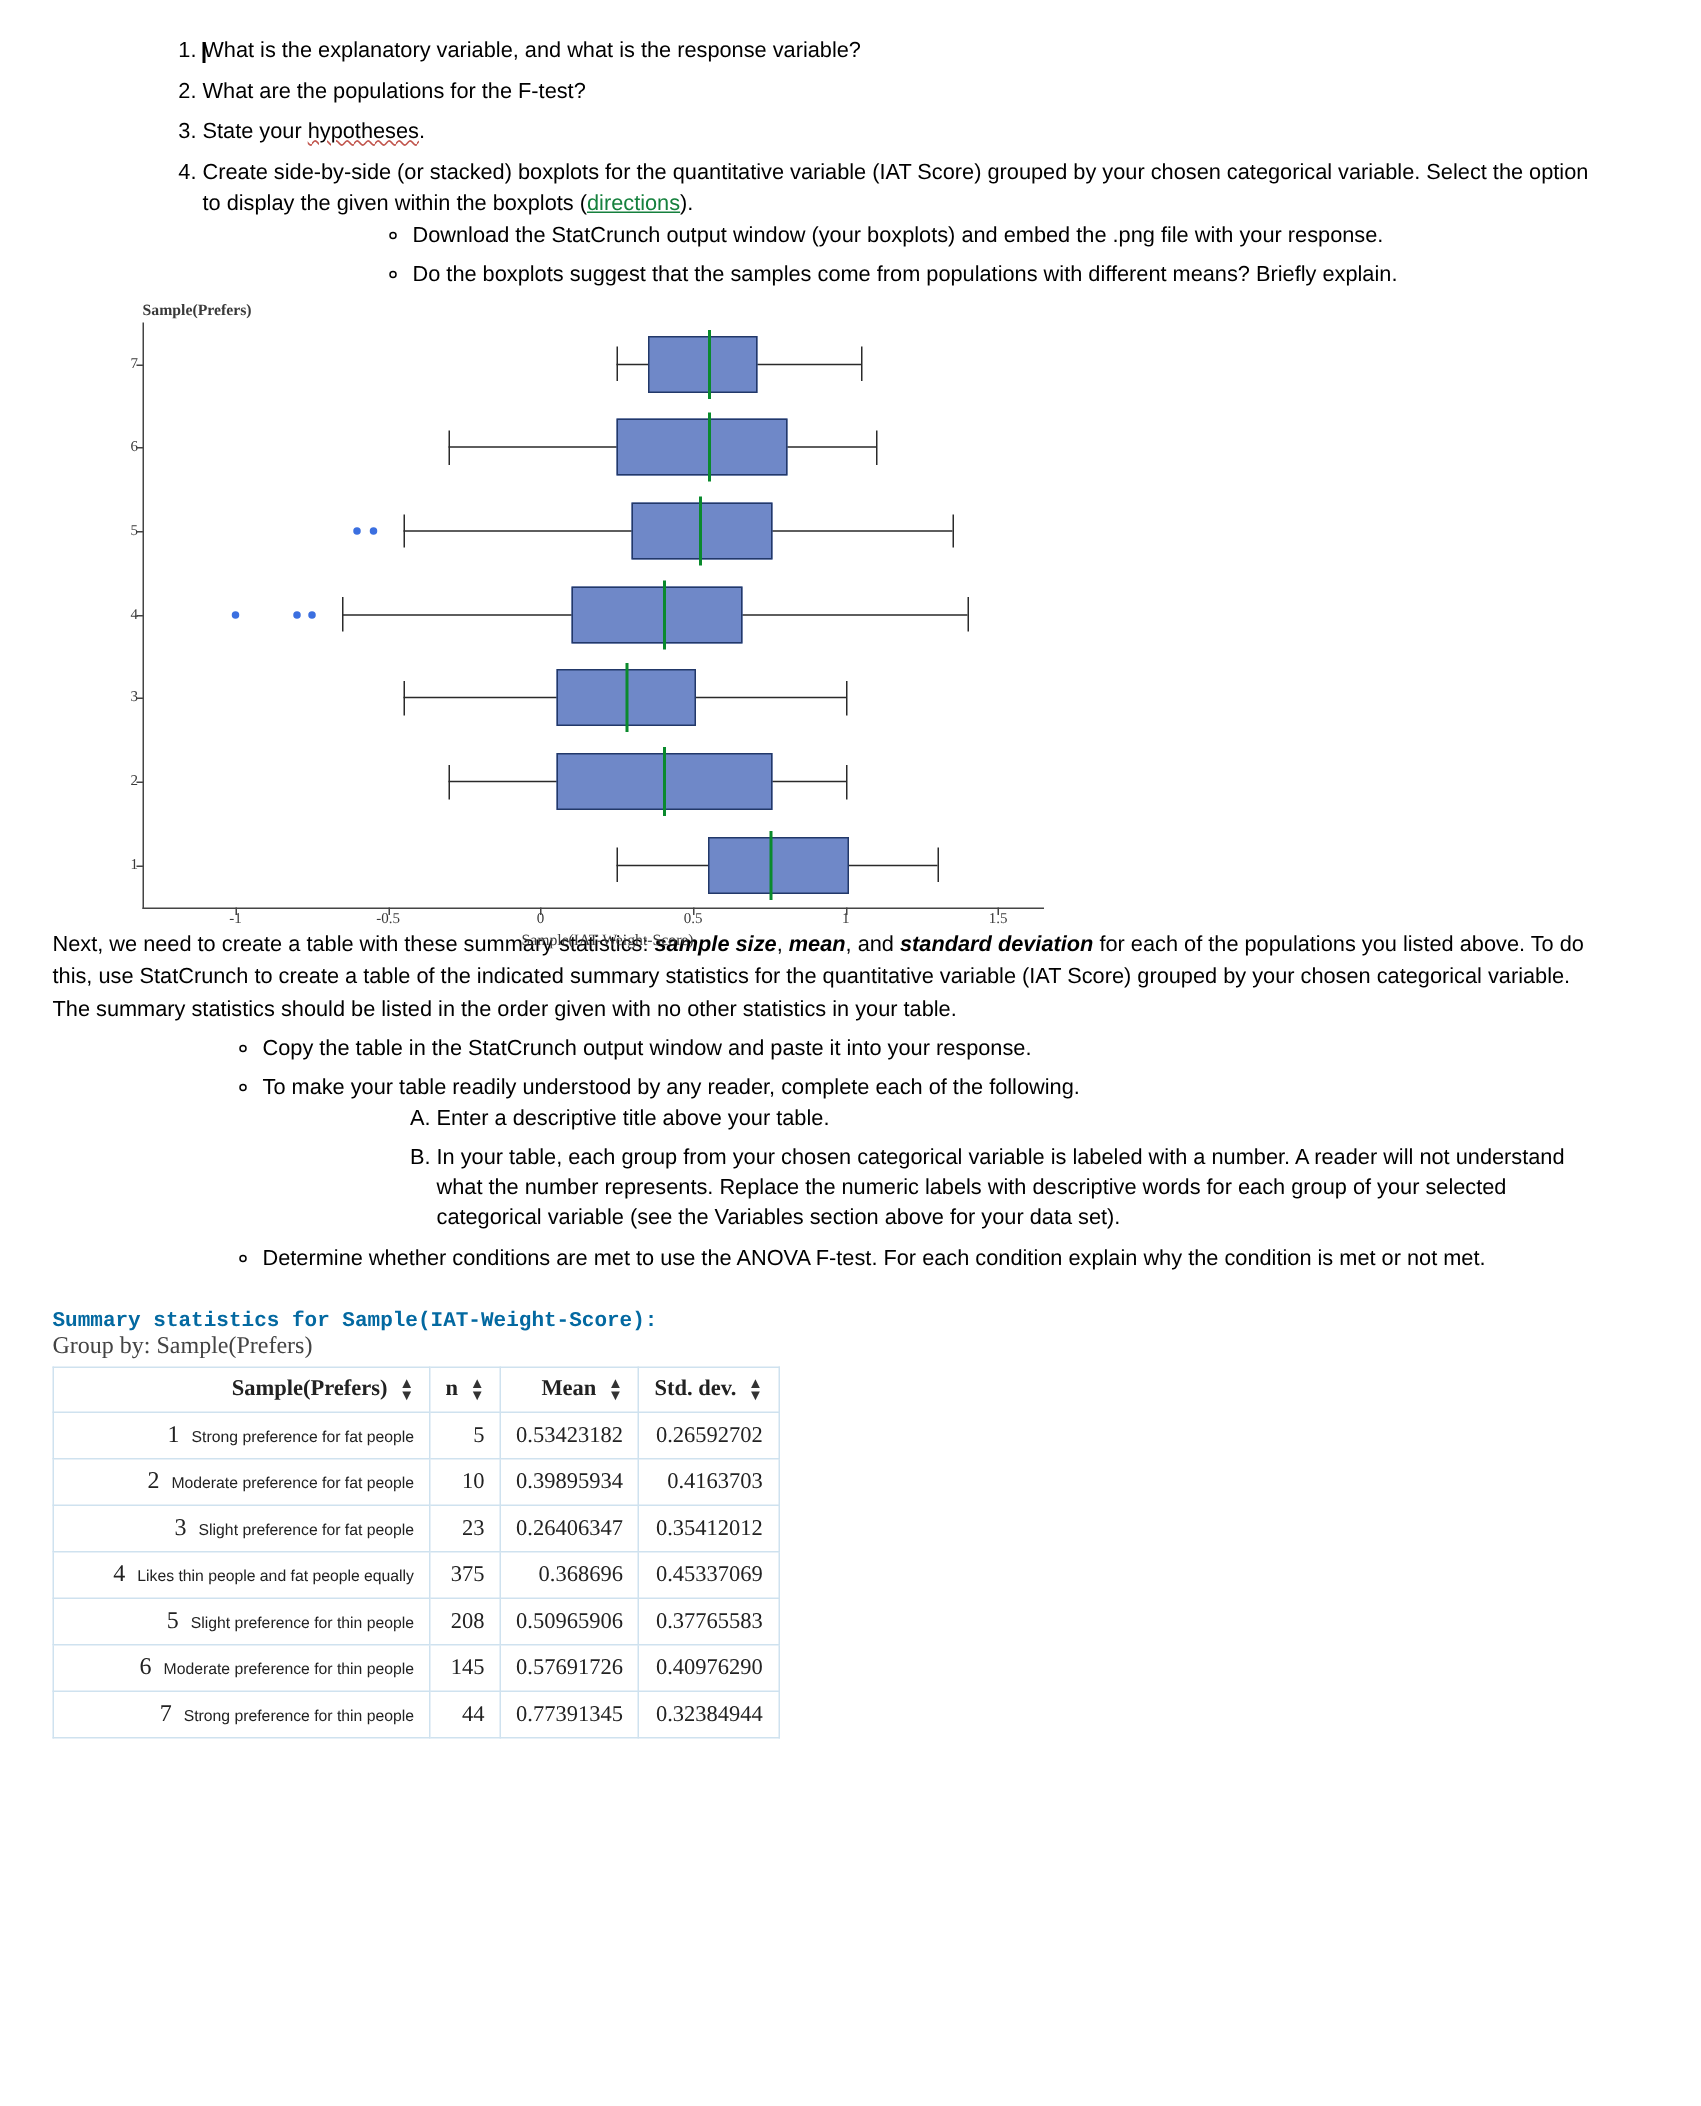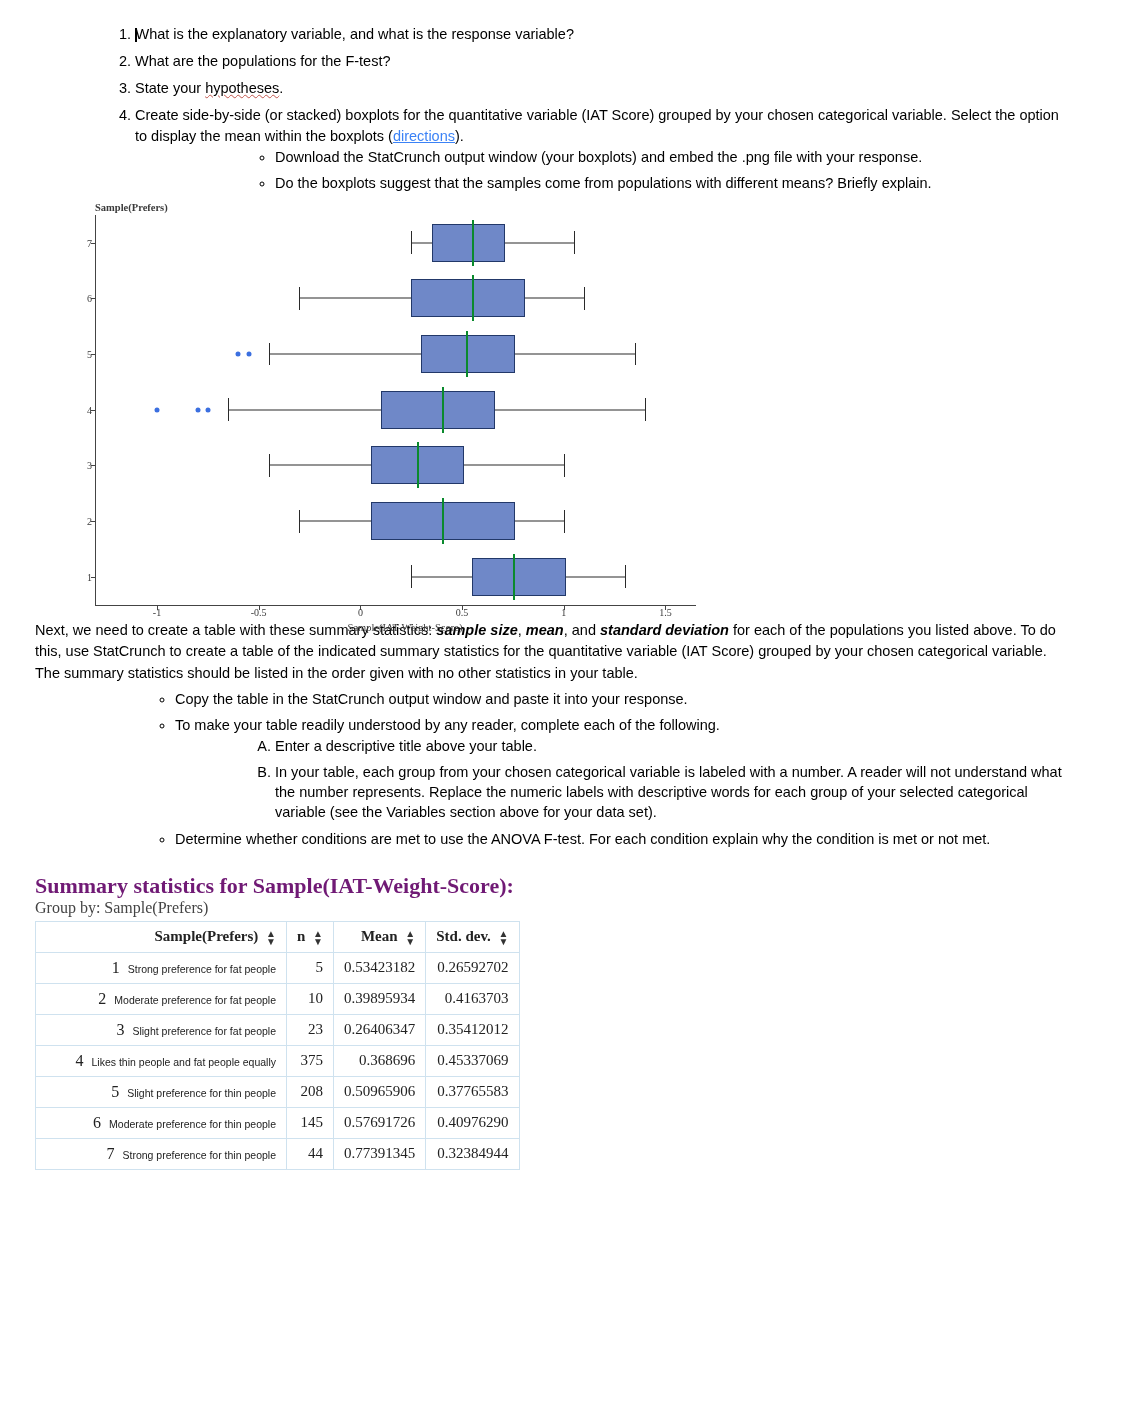--- a/index.html
+++ b/index.html
@@ -10,26 +10,26 @@
     margin: 0;
     padding: 0;
     width: 1134px;
   }
   .page { padding: 24px 67px 40px 35px; }
   .ordered { margin: 0 0 6px 0; padding-left: 100px; }
   .ordered li { margin-bottom: 6px; line-height: 1.45; }
   .sub-circle { list-style: circle; margin: 0; padding-left: 140px; }
   .sub-circle li { margin-bottom: 6px; line-height: 1.4; }
   .sub-upper { list-style: upper-alpha; margin: 0; padding-left: 240px; }
-  .sub-upper li { margin-bottom: 6px; line-height: 1.4; }
+  .sub-upper li { margin-bottom: 6px; line-height: 1.4; margin-left: 16px; }
   .wavy {
     text-decoration: underline wavy #c1554d;
     text-decoration-thickness: 1.2px;
   }
-  a.link { color: #3b82f6; text-decoration: underline; margin-top: 12px; }
+  a.link { color: #15803d; text-decoration: underline; margin-top: 12px; }
 
   
   .chart-wrap {
     width: 620px;
     margin: 8px 0 14px 60px;
     position: relative;
     font-family: "Times New Roman", serif;
     font-size: 10.5px;
     color: #3a3a3a;
   }
@@ -106,21 +106,21 @@
     border-radius: 50%;
     background: #3b6fe0;
     transform: translate(-50%, -50%);
     top: 50%;
   }
 
 
   .para { line-height: 1.5; margin: 12px 0 4px 0; }
   b.em { font-weight: bold; font-style: italic; }
 
-  .tbl-title { font-family: Liberation Serif, serif; font-size: 22px; font-weight: bold; margin-top: 24px; color:#701a75;}
+  .tbl-title { font-family: Liberation Mono, monospace; font-size: 14px; font-weight: bold; margin-top: 24px; color:#0369a1;}
   .tbl-subtitle { font-family: "Times New Roman", serif; font-size: 16px; color: #444; margin-bottom: 4px; }
   table.stats {
     border-collapse: collapse;
     font-family: "Times New Roman", serif;
     font-size: 15px;
     color: #222;
   }
   table.stats th, table.stats td {
     border: 1px solid #cfe2ef;
     padding: 6px 10px;
@@ -158,21 +158,21 @@
 </head>
 <body>
 
 <div class="page">
 
   <ol class="ordered">
     <li><span class="cursor-bar"></span><span>What is the explanatory variable, and what is the response variable?</span></li>
     <li>What are the populations for the F-test?</li>
     <li><span>State your </span><span class="wavy">hypotheses</span><span>.</span></li>
     <li>
-      <span>Create side-by-side (or stacked) boxplots for the quantitative variable (IAT Score) grouped by your chosen categorical variable. Select the option to display the mean within the boxplots (</span><a href="#" class="link">directions</a><span>).</span>
+      <span>Create side-by-side (or stacked) boxplots for the quantitative variable (IAT Score) grouped by your chosen categorical variable. Select the option to display the given within the boxplots (</span><a href="#" class="link">directions</a><span>).</span>
       <ul class="sub-circle">
         <li>Download the StatCrunch output window (your boxplots) and embed the .png file with your response.</li>
         <li>Do the boxplots suggest that the samples come from populations with different means? Briefly explain.</li>
       </ul>
     </li>
   </ol>
 
   <div class="chart-wrap">
     <div class="chart-title">Sample(Prefers)</div>
     <div class="chart" id="chart">

